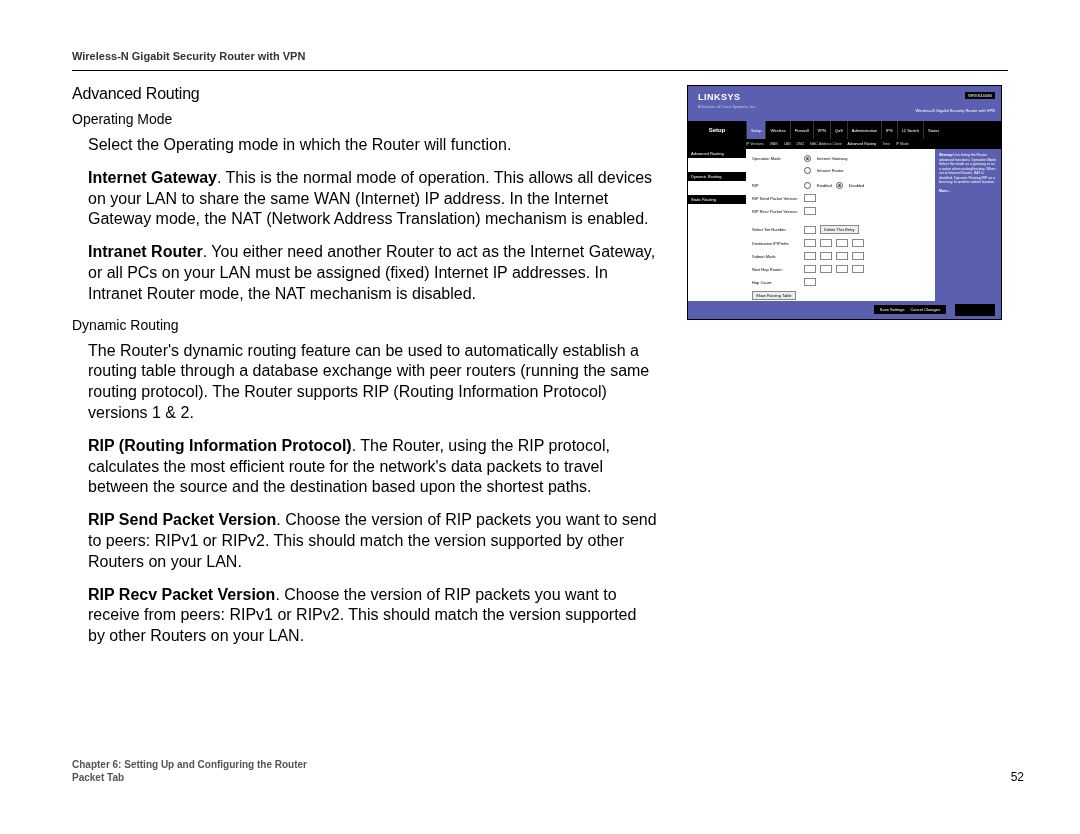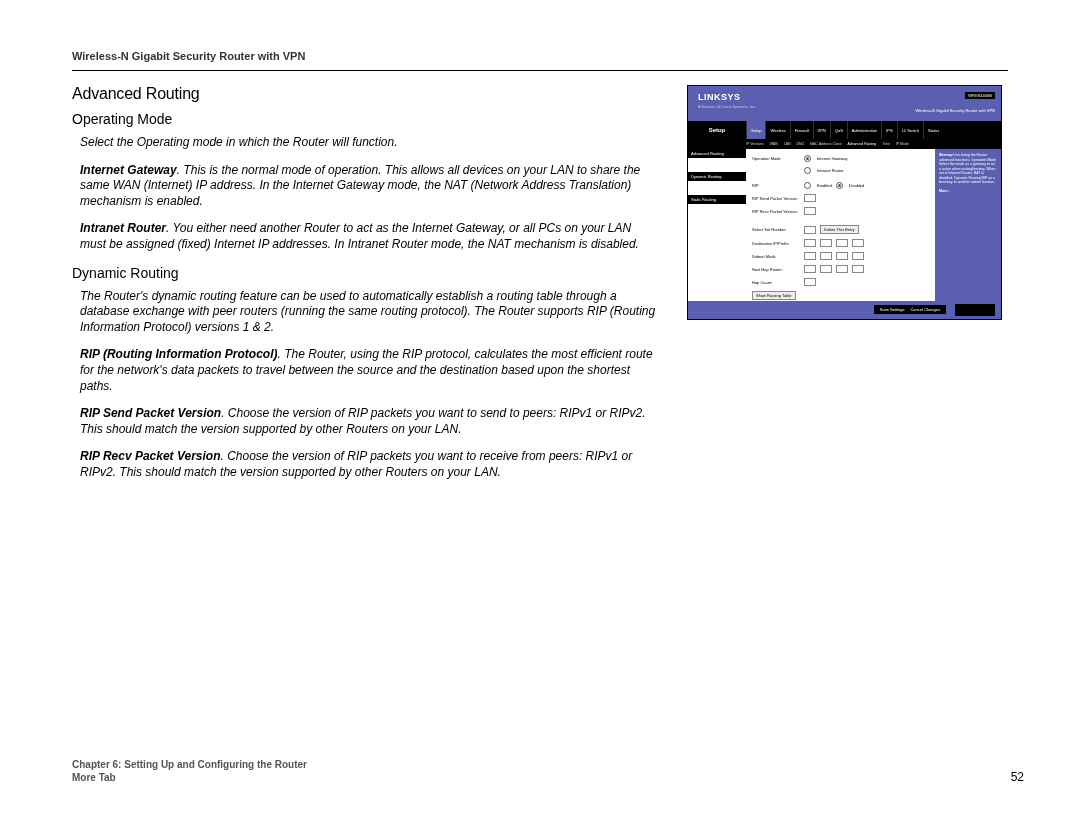--- a/index.html
+++ b/index.html
@@ -48,24 +48,23 @@
     font-family: "Helvetica Neue", Arial, sans-serif;
     letter-spacing: -0.2px;
   }
   h3.subsection-title {
     font-size: 14px;
     font-weight: 500;
     margin: 2px 0 8px 0;
     font-family: "Helvetica Neue", Arial, sans-serif;
   }
   p.body-text {
-    font-size: 12px;
+    font-size: 16px;
     line-height: 1.3;
-    margin: 0 0 12px 8px;
-    font-style: italic;
+    margin: 0 0 12px 16px;
   }
   p.body-text b { font-weight: bold; }
   .figure-caption {
     font-size: 11px;
     font-weight: bold;
     text-align: center;
     margin-top: 6px;
   }
   .footer {
     position: absolute;
@@ -389,17 +388,17 @@
           </div>
           <div class="fig-cisco"></div>
         </div>
       </div>
     </div>
   </div>
 
   <div class="footer">
     <div class="footer-left">
       <div>Chapter 6: Setting Up and Configuring the Router</div>
-      <div>More Tab</div>
+      <div>Packet Tab</div>
     </div>
     <div class="footer-right">52</div>
   </div>
 </div>
 
 </body></html>

